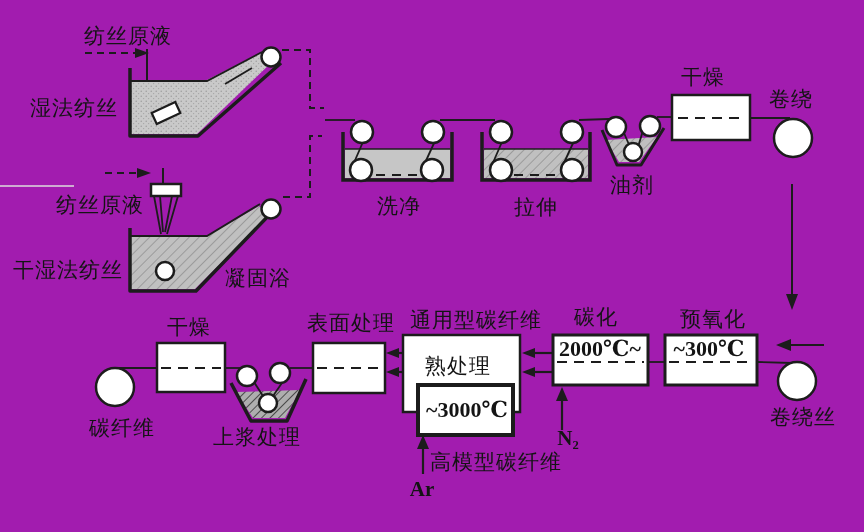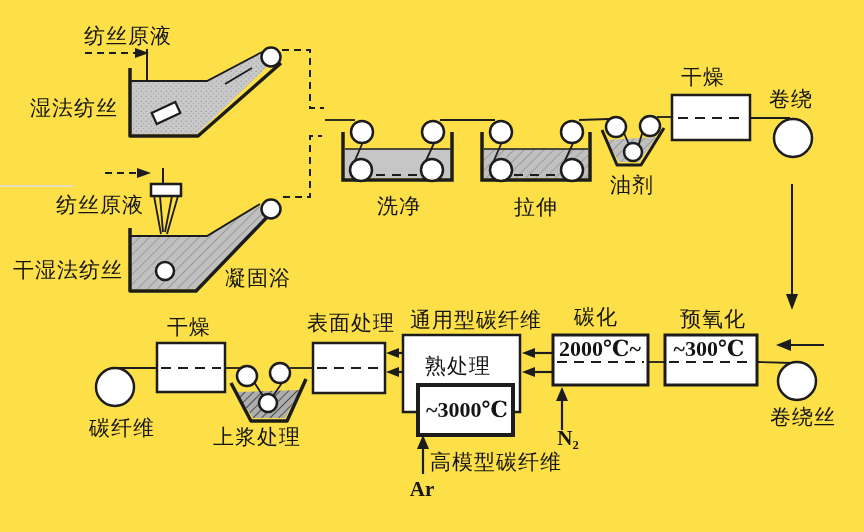--- a/index.html
+++ b/index.html
@@ -1,16 +1,16 @@
 <!DOCTYPE html>
 <html><head>
 <meta charset="utf-8">
 <style>
   html,body{margin:0;padding:0;background:#fdfdfb;}
-  .stage{position:relative;width:864px;height:532px;background:#fde047;overflow:hidden;}
+  .stage{position:relative;width:864px;height:532px;background:#a21caf;overflow:hidden;}
   svg text{font-family:"Liberation Serif","DejaVu Serif",serif;fill:#141414;}
   .lbl{font-size:21px;letter-spacing:1px;}
   .temp{font-size:22px;font-weight:bold;letter-spacing:0px;}
   .gas{font-size:21px;font-weight:bold;}
   .stroke{stroke:#1c1c1c;fill:none;}
 </style>
 </head>
 <body>
 
 <div class="stage">

